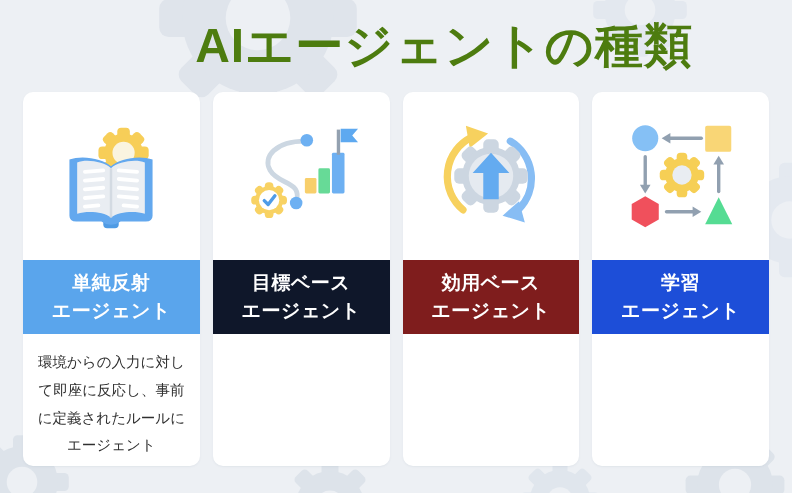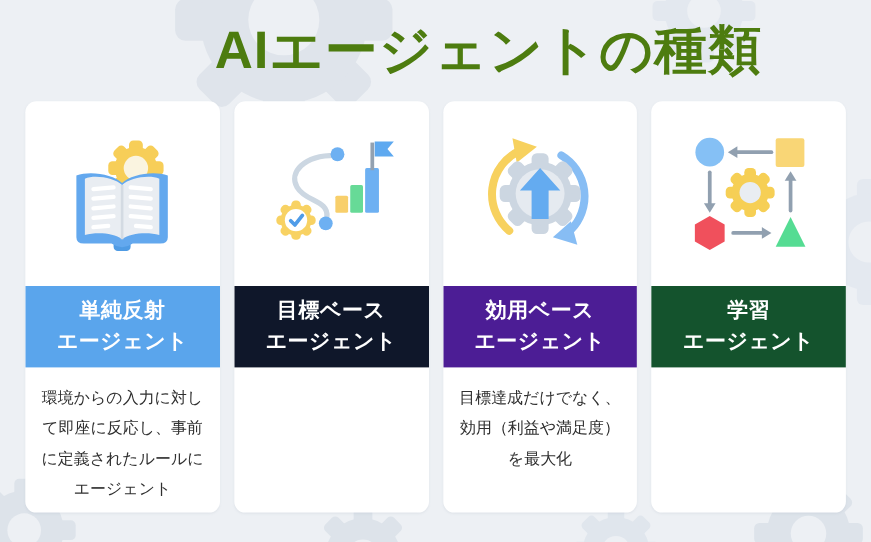--- a/index.html
+++ b/index.html
@@ -149,25 +149,22 @@
             <rect x="-8" y="-38" width="16" height="76" rx="5" transform="rotate(45)"></rect>
             <rect x="-8" y="-38" width="16" height="76" rx="5" transform="rotate(90)"></rect>
             <rect x="-8" y="-38" width="16" height="76" rx="5" transform="rotate(135)"></rect>
             <circle r="30"></circle>
           </g>
           <circle r="23" fill="#e5eaf0"></circle>
           <polygon points="0,-24 19,-3 8,-3 8,24 -8,24 -8,-3 -19,-3" fill="#64abf0"></polygon>
         </g>
       </svg>
     </div>
-    <div class="band" style="background-color: #4c1d95;">効用ベース
-エージェント</div>
-    <div class="desc">目標達成だけでなく、
-効用（利益や満足度）
-を最大化</div>
+    <div class="band" style="background-color: #7f1d1d;">効用ベース
+エージェント</div>
   </div>
 
   <div class="card">
     <div class="icon-area">
       <svg width="116" height="116" viewBox="0 0 120 120" aria-hidden="true">
         <circle cx="23" cy="21" r="13.5" fill="#85c0f5"></circle>
         <rect x="85" y="8" width="27" height="27" rx="2" fill="#f9d676"></rect>
         <polygon points="23,81 37,89 37,105 23,113 9,105 9,89" fill="#f0505c"></polygon>
         <polygon points="99,82 113,110 85,110" fill="#55dc93"></polygon>
         <g transform="translate(61,59)">
@@ -187,17 +184,17 @@
           <line x1="99" y1="76" x2="99" y2="46"></line>
         </g>
         <g fill="#91a0b0">
           <polygon points="40,21 49,15.5 49,26.5"></polygon>
           <polygon points="23,78 17.5,69 28.5,69"></polygon>
           <polygon points="81,97 72,91.5 72,102.5"></polygon>
           <polygon points="99,39 93.5,48 104.5,48"></polygon>
         </g>
       </svg>
     </div>
-    <div class="band" style="background-color: #14532d;">学習
+    <div class="band" style="background-color: #1d4ed8;">学習
 エージェント</div>
   </div>
 
 </div>
 
 </body></html>

